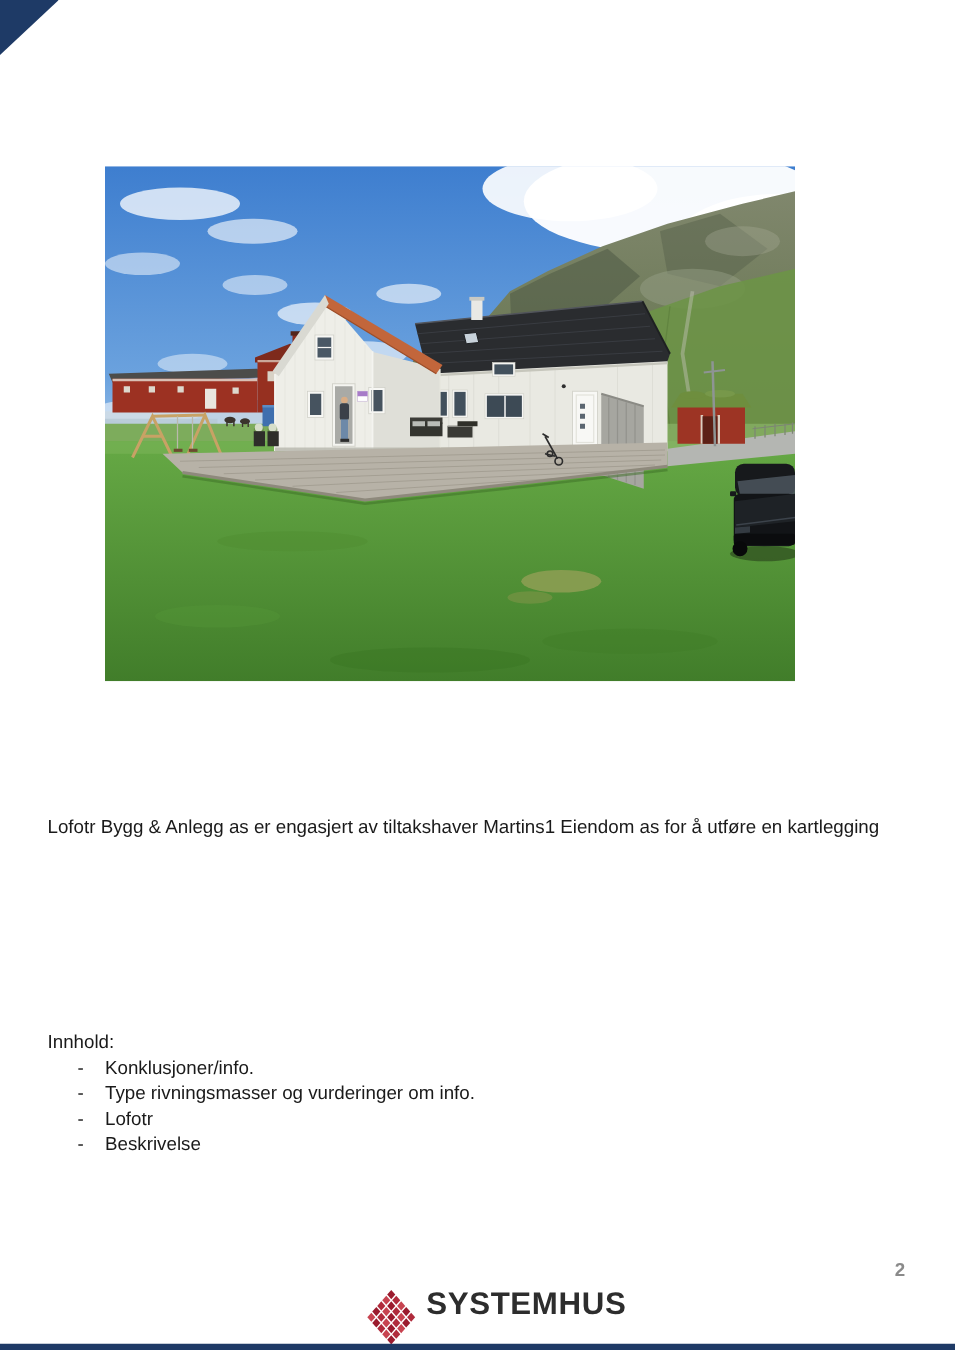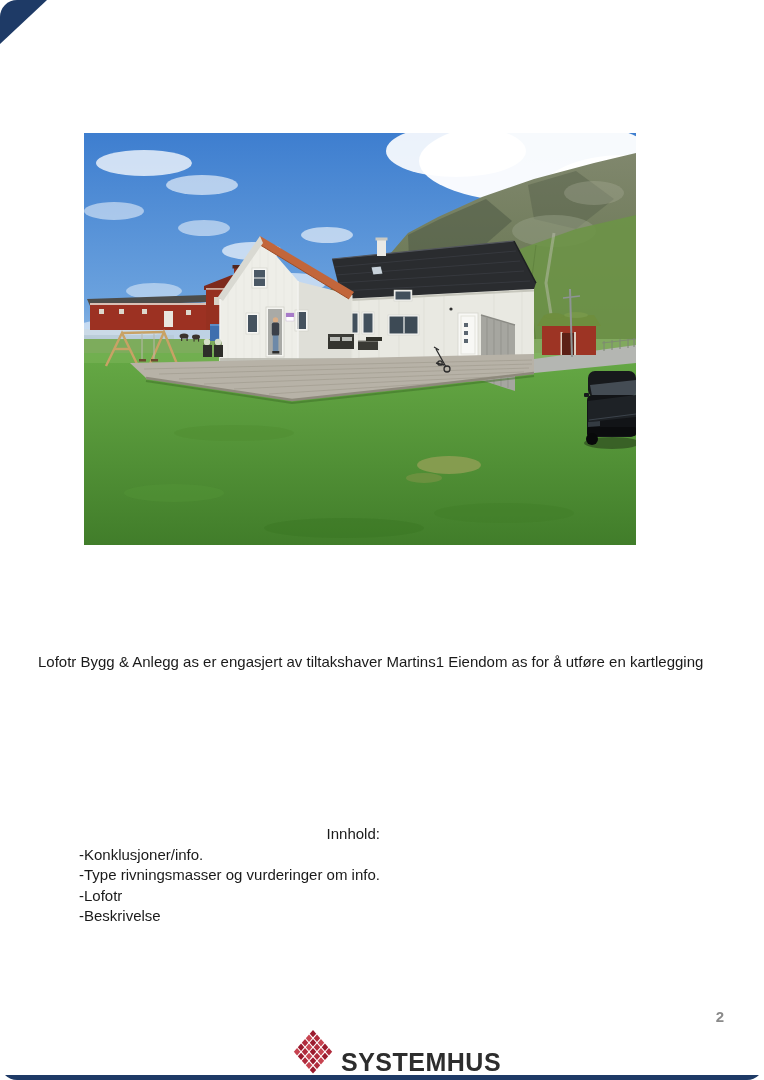--- a/index.html
+++ b/index.html
@@ -4,52 +4,51 @@
 <style>
   * { margin:0; padding:0; box-sizing:border-box; }
   body { background:#ffffff; }
   .page {
     position:relative;
     width:764px; height:1080px;
     background:#ffffff;
     overflow:hidden;
     font-family:"Liberation Sans", sans-serif;
     color:#1a1a1a;
-    border-radius:17px;
   }
   .corner-triangle {
     position:absolute; left:0; top:0;
     width:47px; height:44px;
     background:#1e3a66;
     clip-path:polygon(0 0, 100% 0, 0 100%);
   }
   .photo-wrap {
     position:absolute; left:84px; top:133px;
     width:552px; height:412px;
   }
   .intro {
     position:absolute; left:38px; top:651px;
     font-size:15px; line-height:21px;
   }
   .intro div { white-space:nowrap; }
   .contents {
     position:absolute; left:38px; top:824px;
-    font-size:15px; line-height:20.6px;text-align:right;
+    font-size:15px; line-height:20.6px;
   }
   .contents-list { margin-top:0; }
   .contents-item { display:flex; padding-left:24px; }
   .contents-item .dash { width:22px; flex:0 0 22px; }
   .page-number {
     position:absolute; left:705px; top:1008px;
     width:30px; text-align:center;
     font-size:15px; font-weight:bold; color:#8a8a8a;
   }
   .footer-logo {
     position:absolute; left:293px; top:1031px;
-    height:44px; display:flex; align-items:flex-end; gap:8px;
+    height:44px; display:flex; align-items:flex-start; gap:8px;
   }
   .wordmark {
     font-size:25px; font-weight:bold; letter-spacing:0.5px;
     color:#2d2d2d; line-height:1;
   }
   .bottom-bar {
     position:absolute; left:0; bottom:0;
     width:764px; height:5px; background:#1e3a66;
   }
 </style>

